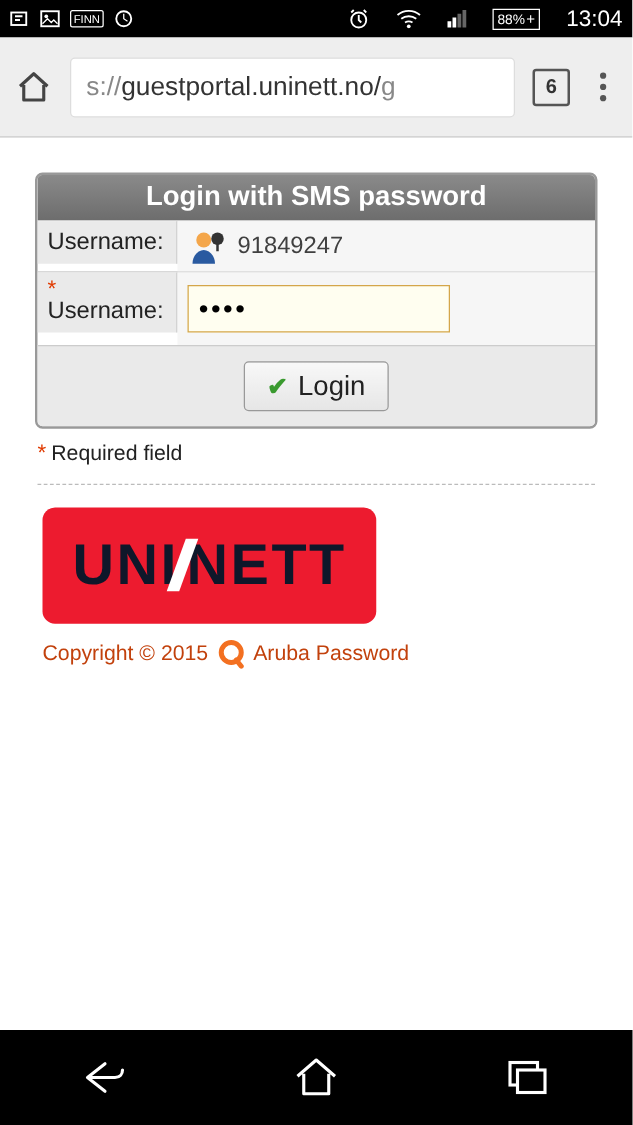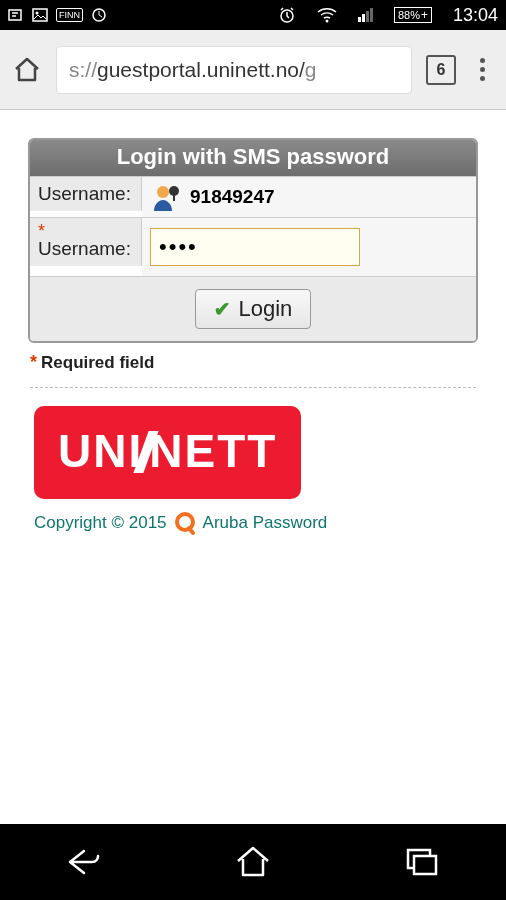--- a/index.html
+++ b/index.html
@@ -29,35 +29,35 @@
 
   
   .page { padding: 28px; }
   .login-panel { border: 2px solid #999; border-radius: 6px; overflow: hidden; }
   .panel-header { background: linear-gradient(#8a8a8a, #6d6d6d); color: #fff; font-size: 22px; font-weight: bold; text-align: center; padding: 4px 0 6px; }
   .form-row { display: flex; align-items: flex-start; border-top: 1px solid #ccc; }
   .form-row:first-of-type { border-top: none; }
   .form-label { width: 112px; background: #eaeaea; border-right: 1px solid #ccc; font-size: 19px; color: #222; display: flex; flex-direction: column; justify-content: center; align-items: flex-start; padding: 6px 8px; }
   .req-star { color: #e03a00; font-size: 18px; line-height: 14px; }
   .form-value { flex: 1; background: #f6f6f6; display: flex; align-items: center; padding: 4px 8px; gap: 8px; }
-  .username-val { color: #000000; font-weight: bold; font-size: 19px; }
+  .username-val { color: #404040; font-weight: normal; font-size: 19px; }
   .pwd-input { width: 210px; height: 38px; border: 1px solid #d4a64a; background: #fffef0; padding: 0 8px; font-size: 22px; letter-spacing: 2px; color: #000; }
   .login-row { background: #eaeaea; text-align: center; padding: 12px 0; border-top: 1px solid #ccc; }
   .login-btn { display: inline-flex; align-items: center; gap: 8px; background: linear-gradient(#f8f8f8,#e6e6e6); border: 1px solid #999; border-radius: 4px; padding: 6px 18px; font-size: 22px; color: #222; cursor: pointer; }
   .check-icon { color: #3a9a2f; font-size: 20px; font-weight: bold; }
 
-  .required-note { font-size: 17px; color: #222; padding: 10px 2px 14px; font-weight: bold; }
+  .required-note { font-size: 17px; color: #222; padding: 10px 2px 14px; }
   .required-note .req-star { margin-right: 4px; }
 
   hr.dashed { border: none; border-top: 1px dashed #bbb; margin: 0 2px 18px; }
 
-  .logo-block { display: inline-block; background: #ed1b2f; color: #ffffff; font-weight: 800; font-size: 46px; letter-spacing: 2px; padding: 18px 24px 20px; border-radius: 10px; margin-left: 6px; font-family: Arial, sans-serif; }
+  .logo-block { display: inline-block; background: #ed1b2f; color: #0f172a; font-weight: 800; font-size: 46px; letter-spacing: 2px; padding: 18px 24px 20px; border-radius: 10px; margin-left: 6px; font-family: Arial, sans-serif; }
   .logo-slash { display: inline-block; transform: skewX(-20deg); background: #fff; width: 10px; height: 42px; vertical-align: middle; margin: 0 -2px 6px -2px; }
 
-  .footer-line { font-size: 17px; color: #0f766e; padding: 12px 6px; display: flex; align-items: center; gap: 6px; }
+  .footer-line { font-size: 17px; color: #c2410c; padding: 12px 6px; display: flex; align-items: center; gap: 6px; }
   .aruba-icon { width: 24px; height: 24px; }
 
   
   .nav-bar { position: absolute; bottom: 0; left: 0; right: 0; height: 76px; background: #000; display: flex; align-items: center; justify-content: space-around; }
   .nav-btn { width: 40px; height: 40px; display:flex; align-items:center; justify-content:center; }
 
   .user-icon-svg { width: 32px; height: 32px; }
 </style>
 </head>
 <body>

